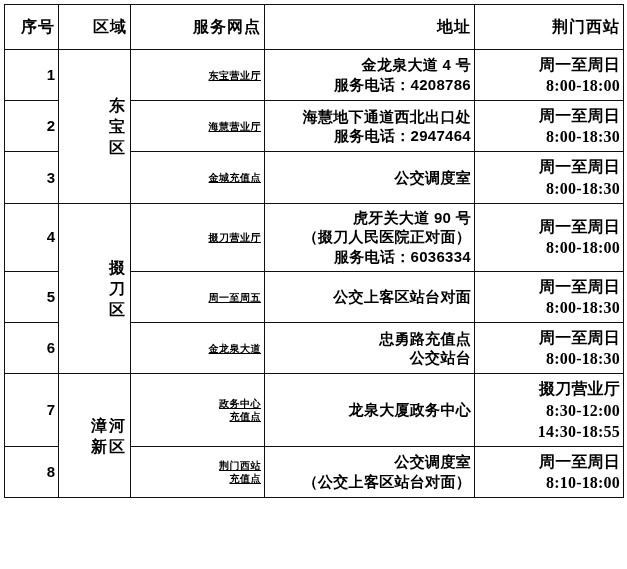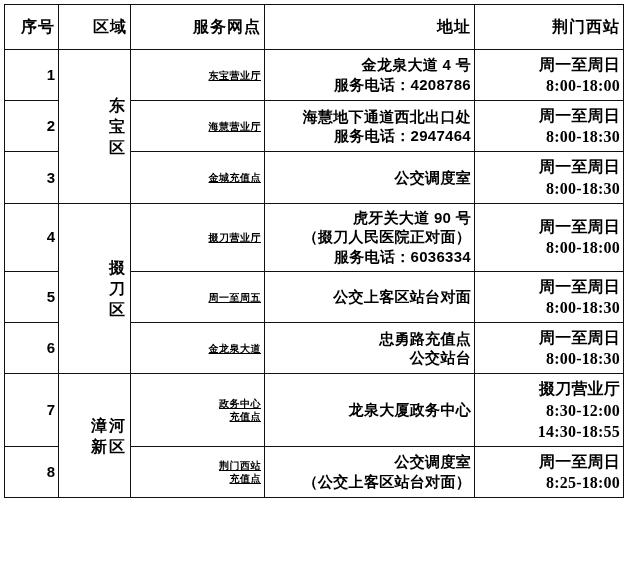--- a/index.html
+++ b/index.html
@@ -204,18 +204,18 @@
         <td class="cell-site">
           <span class="line">荆门西站</span>
           <span class="line">充值点</span>
         </td>
         <td class="cell-addr">
           <span class="line">公交调度室</span>
           <span class="line">（公交上客区站台对面）</span>
         </td>
         <td class="cell-time">
           <span class="line">周一至周日</span>
-          <span class="line">8:25-18:00</span>
+          <span class="line">8:10-18:00</span>
         </td>
       </tr>
     </tbody>
   </table>
 </div>
 
 </body></html>

